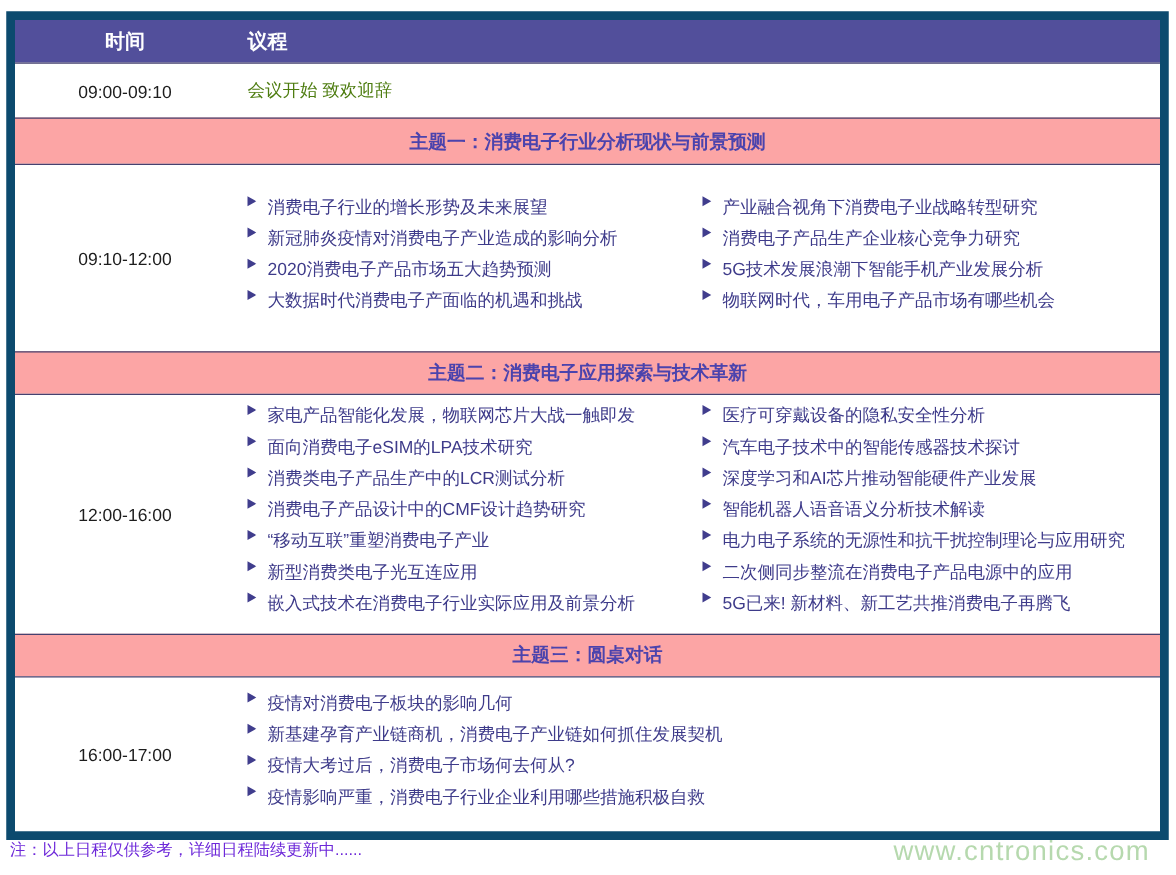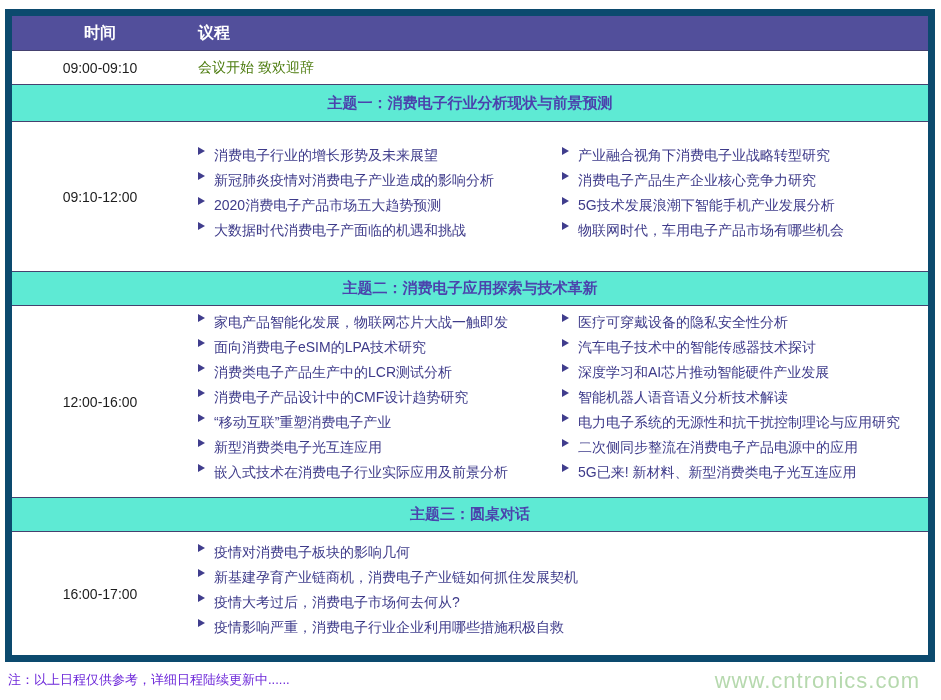--- a/index.html
+++ b/index.html
@@ -21,26 +21,26 @@
   }
   .col-agenda{ flex:1; display:flex; align-items:center; padding-left:10px; }
 
   
   .row-header{ height:34px; background:#524F9B; }
   .row-header .col-time, .row-header .col-agenda{
     color:#ffffff; font-size:16px; font-weight:bold;
   }
 
   
-  .row-opening{ height:34px; }
+  .row-opening{ height:44px; }
   .row-opening .col-agenda{ font-size:14px; color:#4d7c0f; }
 
   
   .row-section{
-    height:37px; background:#5eead4;
+    height:37px; background:#fca5a5;
     display:flex; align-items:center; justify-content:center;
     font-size:15px; font-weight:bold; color:#4B43AD;
   }
   .row-section.slim{ height:34px; }
 
   
   .row-s1{ height:150px; }
   .row-s2{ height:192px; }
   .row-s3{ height:124px; }
 
@@ -188,21 +188,21 @@
           <li>
               <span class="tri"></span>
               <span>电力电子系统的无源性和抗干扰控制理论与应用研究</span>
             </li>
           <li>
               <span class="tri"></span>
               <span>二次侧同步整流在消费电子产品电源中的应用</span>
             </li>
           <li>
               <span class="tri"></span>
-              <span>5G已来! 新材料、新型消费类电子光互连应用</span>
+              <span>5G已来! 新材料、新工艺共推消费电子再腾飞</span>
             </li>
         </ul>
       </div>
     </div>
   </div>
 
   <div class="row row-section slim">主题三：圆桌对话</div>
 
   <div class="row row-s3">
     <div class="col-time">16:00-17:00</div>

